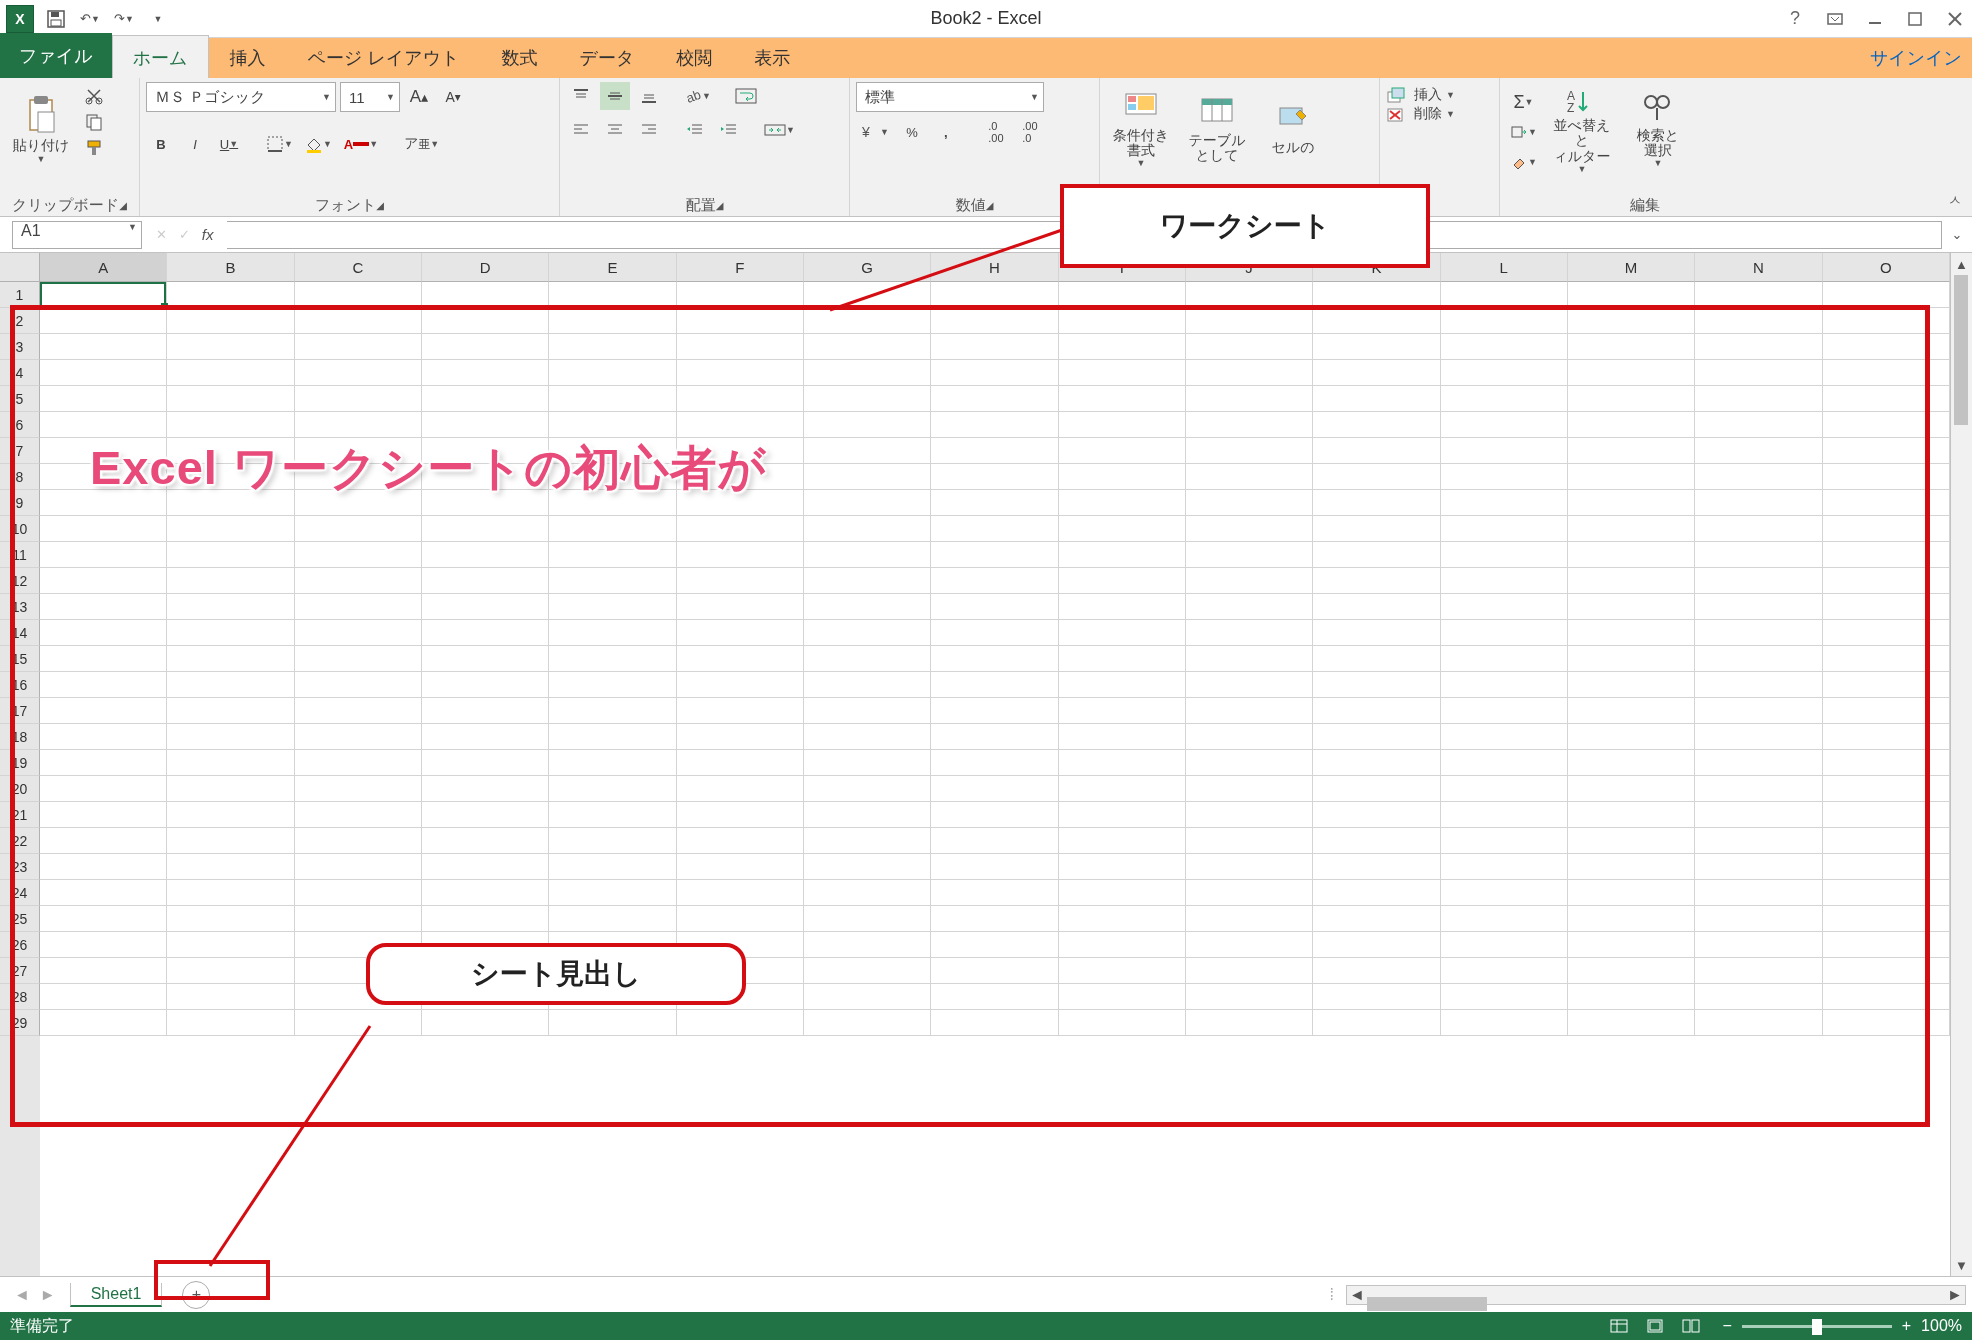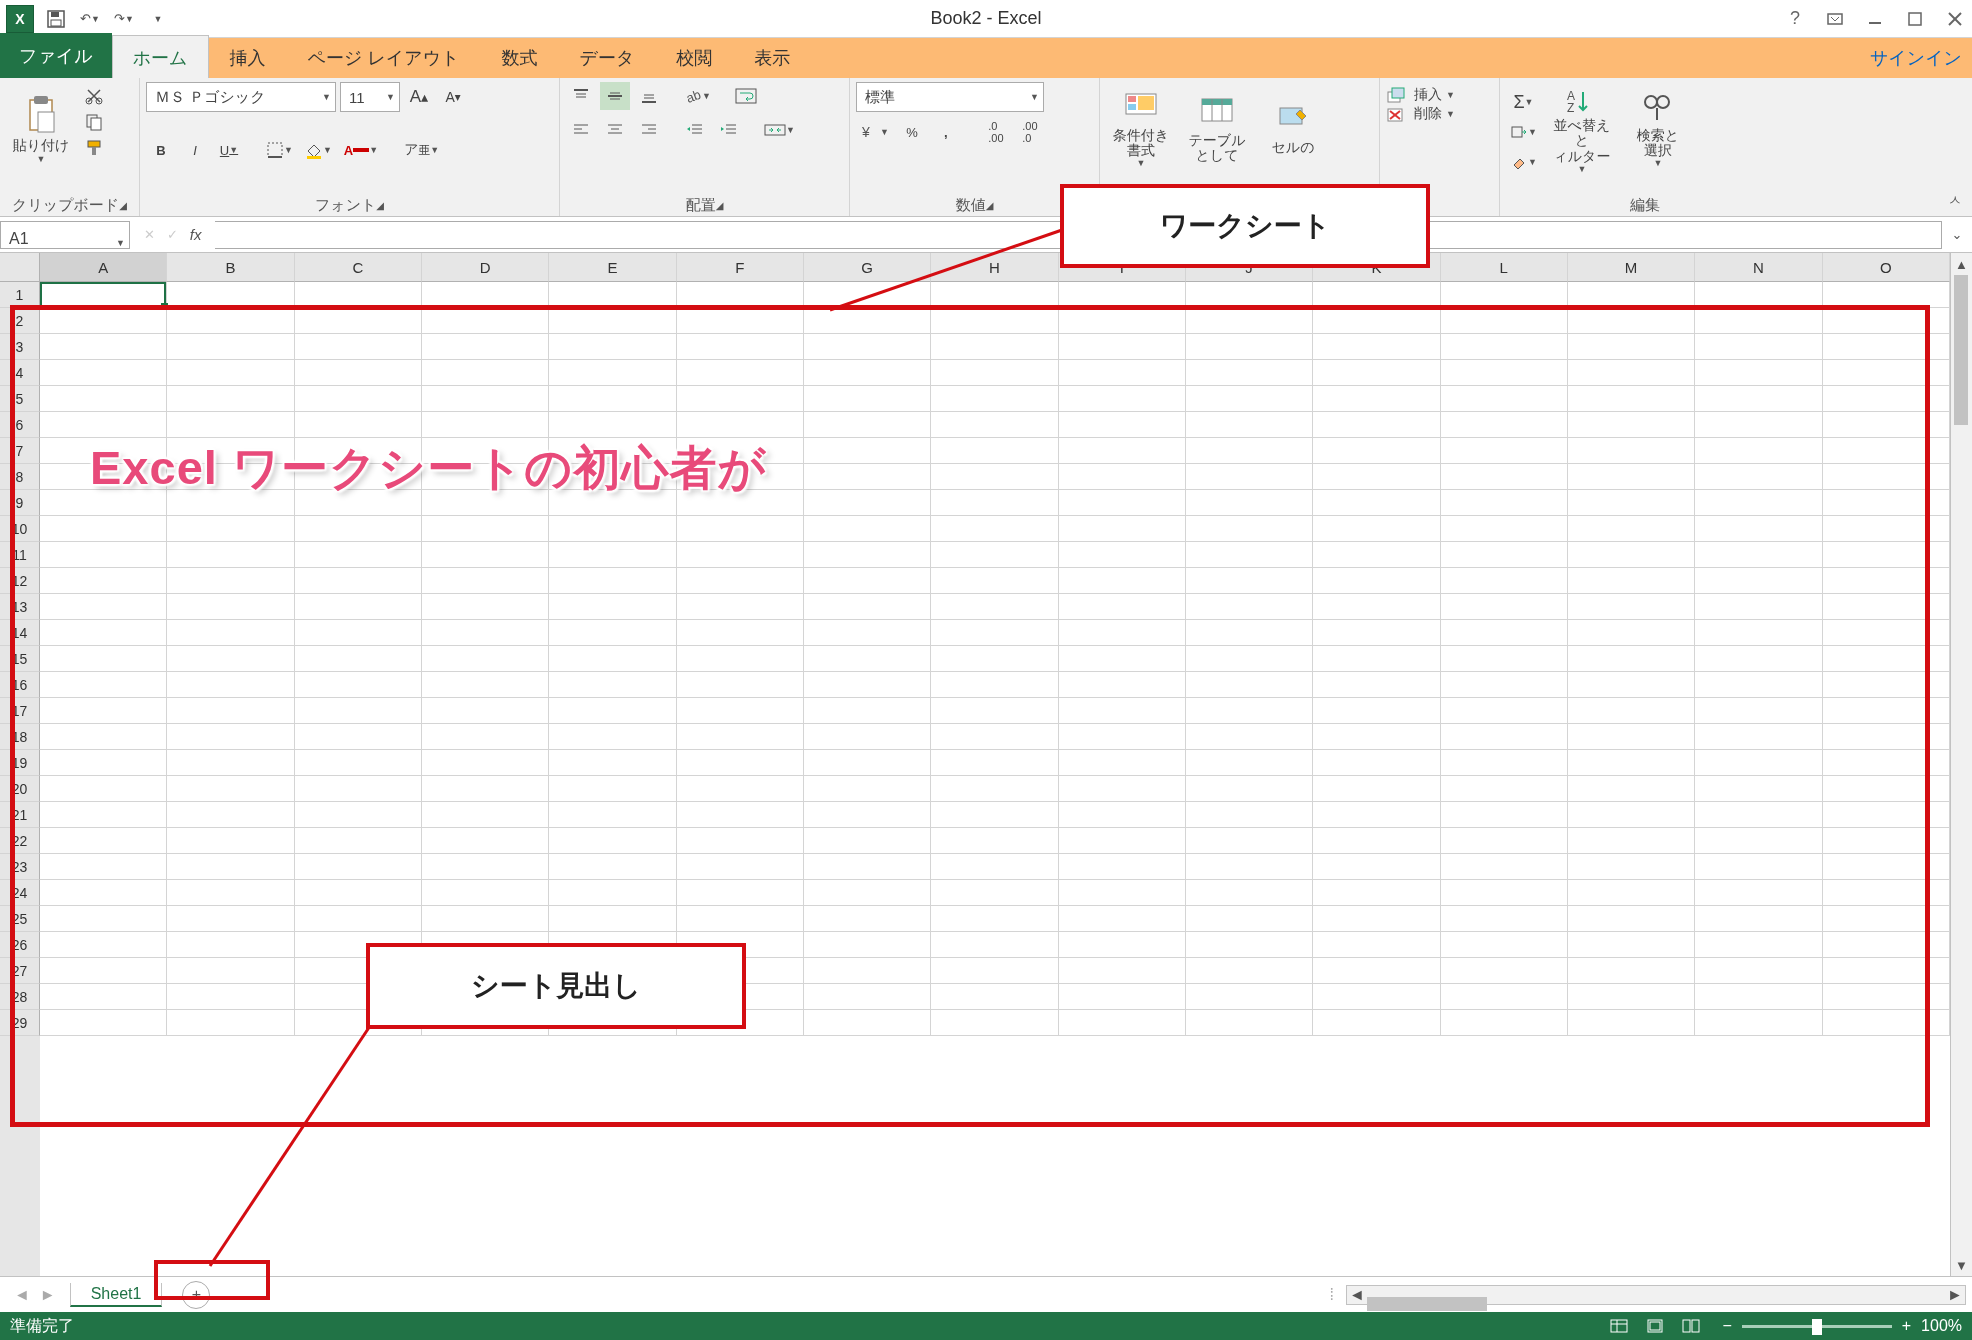--- a/index.html
+++ b/index.html
@@ -145,22 +145,22 @@
   .collapse-arrow { position: absolute; right: 10px; bottom: 6px; font-size: 14px; color: #555; cursor: pointer; }
   .name-bar {
     height: 36px;
     display: flex;
     align-items: center;
     border-bottom: 1px solid #c2c2c2;
   }
   .name-box {
     width: 130px; height: 28px;
     border: 1px solid #ababab;
-    margin-left: 0;
-    display: flex; align-items: flex-end; justify-content: space-between;
+    margin-left: 12px;
+    display: flex; align-items: flex-start; justify-content: space-between;
     padding: 0 4px 0 8px;
     font-size: 16px;
     background: #fff;
   }
   .fb-icons { display: flex; align-items: center; gap: 12px; padding: 0 14px; color: #888; }
   .fx-label { font-style: italic; color: #555; font-size: 15px; }
   .formula-input { flex: 1; height: 28px; border: 1px solid #ababab; border-left: none; background: #fff; }
   .expand-fb { width: 30px; display:flex; justify-content:center; align-items:center; color: #555; }
 
   .sheet-area {
@@ -414,21 +414,21 @@
           </div>
       </div>
     </div>
     <div class="group-label">
         <span>クリップボード</span> 
         <span class="dlauncher">◢</span>
       </div>
   </div>
 
   <div class="group" style="width:420px;">
-    <div class="group-body" style="flex-direction:column; gap:24px; width:100%;">
+    <div class="group-body" style="flex-direction:column; gap:18px; width:100%;">
       <div class="font-row">
         <div class="combo" style="width:190px;">
             <span>ＭＳ Ｐゴシック</span>
             <span class="drop">▼</span>
           </div>
         <div class="combo" style="width:60px;">
             <span>11</span>
             <span class="drop">▼</span>
           </div>
         <div class="sbtn" style="font-size:17px;">A<sup>▴</sup></div>
@@ -1325,21 +1325,21 @@
 
 <div class="grid-frame" style="top:305px; left:10px; width:1920px; height:822px;"></div>
 <div class="anno-box" style="top:184px; left:1060px; width:370px; height:84px;">
     <span>ワークシート</span>
   </div>
 <svg class="anno-line" style="top:226px; left:826px;" width="240" height="90">
     <line x1="236" y1="4" x2="4" y2="84" stroke="#d40d12" stroke-width="3"></line>
   </svg>
 
 <div class="tab-frame" style="top:1260px; left:154px; width:116px; height:40px;"></div>
-<div class="anno-box" style="top:943px; left:366px; width:380px; height:86px;">
+<div class="anno-box" style="top:943px; left:366px; width:380px; height:62px;border-radius:20px;">
     <span>シート見出し</span>
   </div>
 <svg class="anno-line" style="top:1022px; left:206px;" width="170" height="248">
     <line x1="164" y1="4" x2="4" y2="244" stroke="#d40d12" stroke-width="3"></line>
   </svg>
 
 <div class="overlay-text" style="top:430px; left:90px;">
   <div>Excel ワークシートの初心者が</div>
 </div>
 

